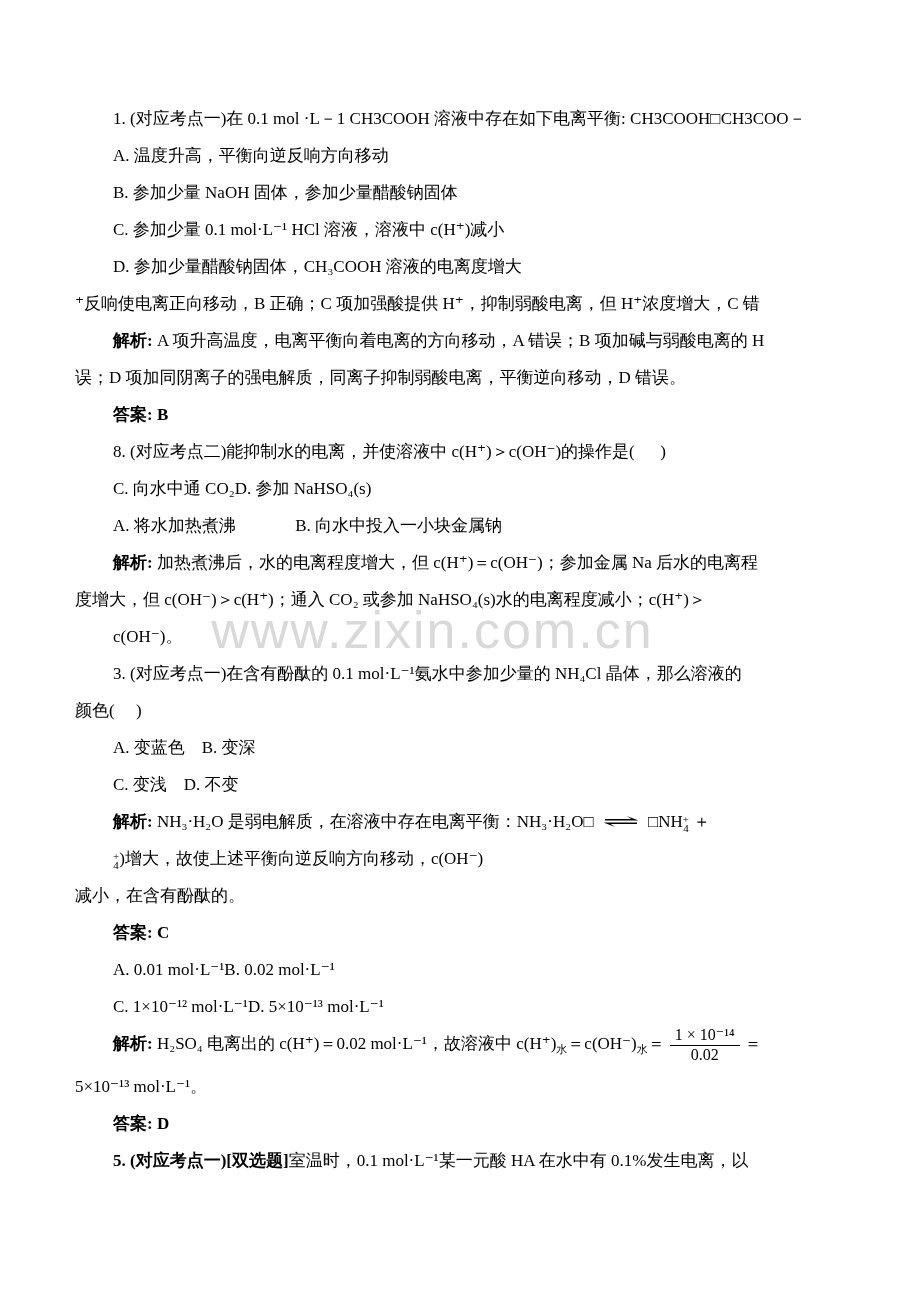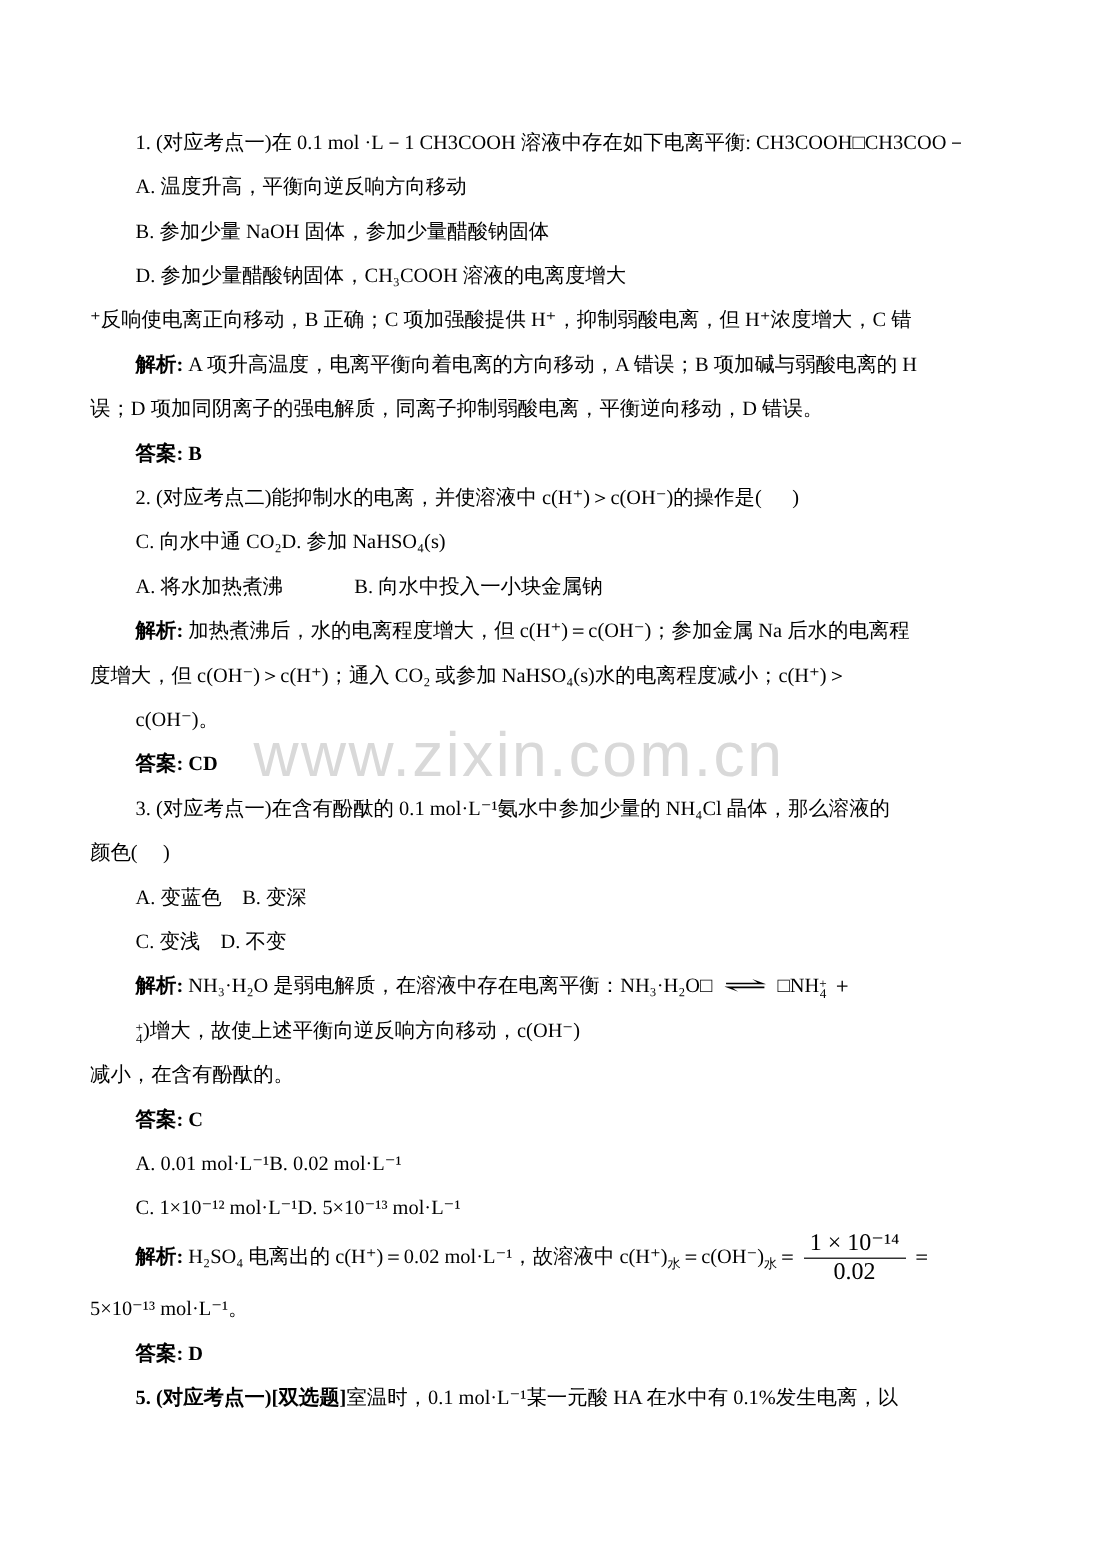--- a/index.html
+++ b/index.html
@@ -47,21 +47,21 @@
     margin: 0 20px;
     text-indent: 0;
   }
   .frac {
     display: inline-block;
     vertical-align: middle;
     text-align: center;
     margin: 0 5px;
     line-height: 1.15;
     text-indent: 0;
-    font-size: 20px;
+    font-size: 16px;
   }
   .frac .num { display: block; border-bottom: 1.5px solid #000; padding: 0 5px; }
   .frac .den { display: block; }
   .stack {
     display: inline-block;
     vertical-align: -5px;
     text-align: center;
     line-height: 0.85;
     font-size: 11px;
     text-indent: 0;
@@ -70,32 +70,32 @@
 </style>
 </head>
 <body>
 
 <div class="page">
   <div class="watermark">www.zixin.com.cn</div>
   <div class="content">
       <div class="line indent"><span>1. (对应考点一)在 0.1 mol ·L－1 CH3COOH 溶液中存在如下电离平衡: CH3COOH□CH3COO－</span></div>
       <div class="line indent"><span>A. 温度升高，平衡向逆反响方向移动</span></div>
       <div class="line indent"><span>B. 参加少量 NaOH 固体，参加少量醋酸钠固体</span></div>
+      <div class="line indent"><span>C. 参加少量 0.1 mol·L⁻¹ HCl 溶液，溶液中 c(H⁺)减小</span></div>
       <div class="line indent"><span>D. 参加少量醋酸钠固体，CH₃COOH 溶液的电离度增大</span></div>
       <div class="line"><span>⁺反响使电离正向移动，B 正确；C 项加强酸提供 H⁺，抑制弱酸电离，但 H⁺浓度增大，C 错</span></div>
       <div class="line indent"><span class="bold">解析: </span><span>A 项升高温度，电离平衡向着电离的方向移动，A 错误；B 项加碱与弱酸电离的 H</span></div>
       <div class="line"><span>误；D 项加同阴离子的强电解质，同离子抑制弱酸电离，平衡逆向移动，D 错误。</span></div>
       <div class="line indent"><span class="bold">答案: B</span></div>
-      <div class="line indent"><span>2. (对应考点二)能抑制水的电离，并使溶液中 c(H⁺)＞c(OH⁻)的操作是(      )</span></div>
+      <div class="line indent"><span>8. (对应考点二)能抑制水的电离，并使溶液中 c(H⁺)＞c(OH⁻)的操作是(      )</span></div>
       <div class="line indent"><span>C. 向水中通 CO₂D. 参加 NaHSO₄(s)</span></div>
       <div class="line indent"><span>A. 将水加热煮沸              B. 向水中投入一小块金属钠</span></div>
       <div class="line indent"><span class="bold">解析: </span><span>加热煮沸后，水的电离程度增大，但 c(H⁺)＝c(OH⁻)；参加金属 Na 后水的电离程</span></div>
       <div class="line"><span>度增大，但 c(OH⁻)＞c(H⁺)；通入 CO₂ 或参加 NaHSO₄(s)水的电离程度减小；c(H⁺)＞</span></div>
       <div class="line indent"><span>c(OH⁻)。</span></div>
-      <div class="line indent"><span class="bold">答案: CD</span></div>
       <div class="line indent"><span>3. (对应考点一)在含有酚酞的 0.1 mol·L⁻¹氨水中参加少量的 NH₄Cl 晶体，那么溶液的</span></div>
       <div class="line"><span>颜色(     )</span></div>
       <div class="line indent"><span>A. 变蓝色    B. 变深</span></div>
       <div class="line indent"><span>C. 变浅    D. 不变</span></div>
       <div class="line indent"><span class="bold">解析: </span><span>NH₃·H₂O 是弱电解质，在溶液中存在电离平衡：NH₃·H₂O□</span><span class="arrow">⇌</span><span>□NH</span><span class="stack"><span>+</span><span>4</span></span><span> ＋</span></div>
       <div class="line indent"><span class="stack"><span>+</span><span>4</span></span><span>)增大，故使上述平衡向逆反响方向移动，c(OH⁻)</span></div>
       <div class="line"><span>减小，在含有酚酞的。</span></div>
       <div class="line indent"><span class="bold">答案: C</span></div>
       <div class="line indent"><span>A. 0.01 mol·L⁻¹B. 0.02 mol·L⁻¹</span></div>
       <div class="line indent"><span>C. 1×10⁻¹² mol·L⁻¹D. 5×10⁻¹³ mol·L⁻¹</span></div>

